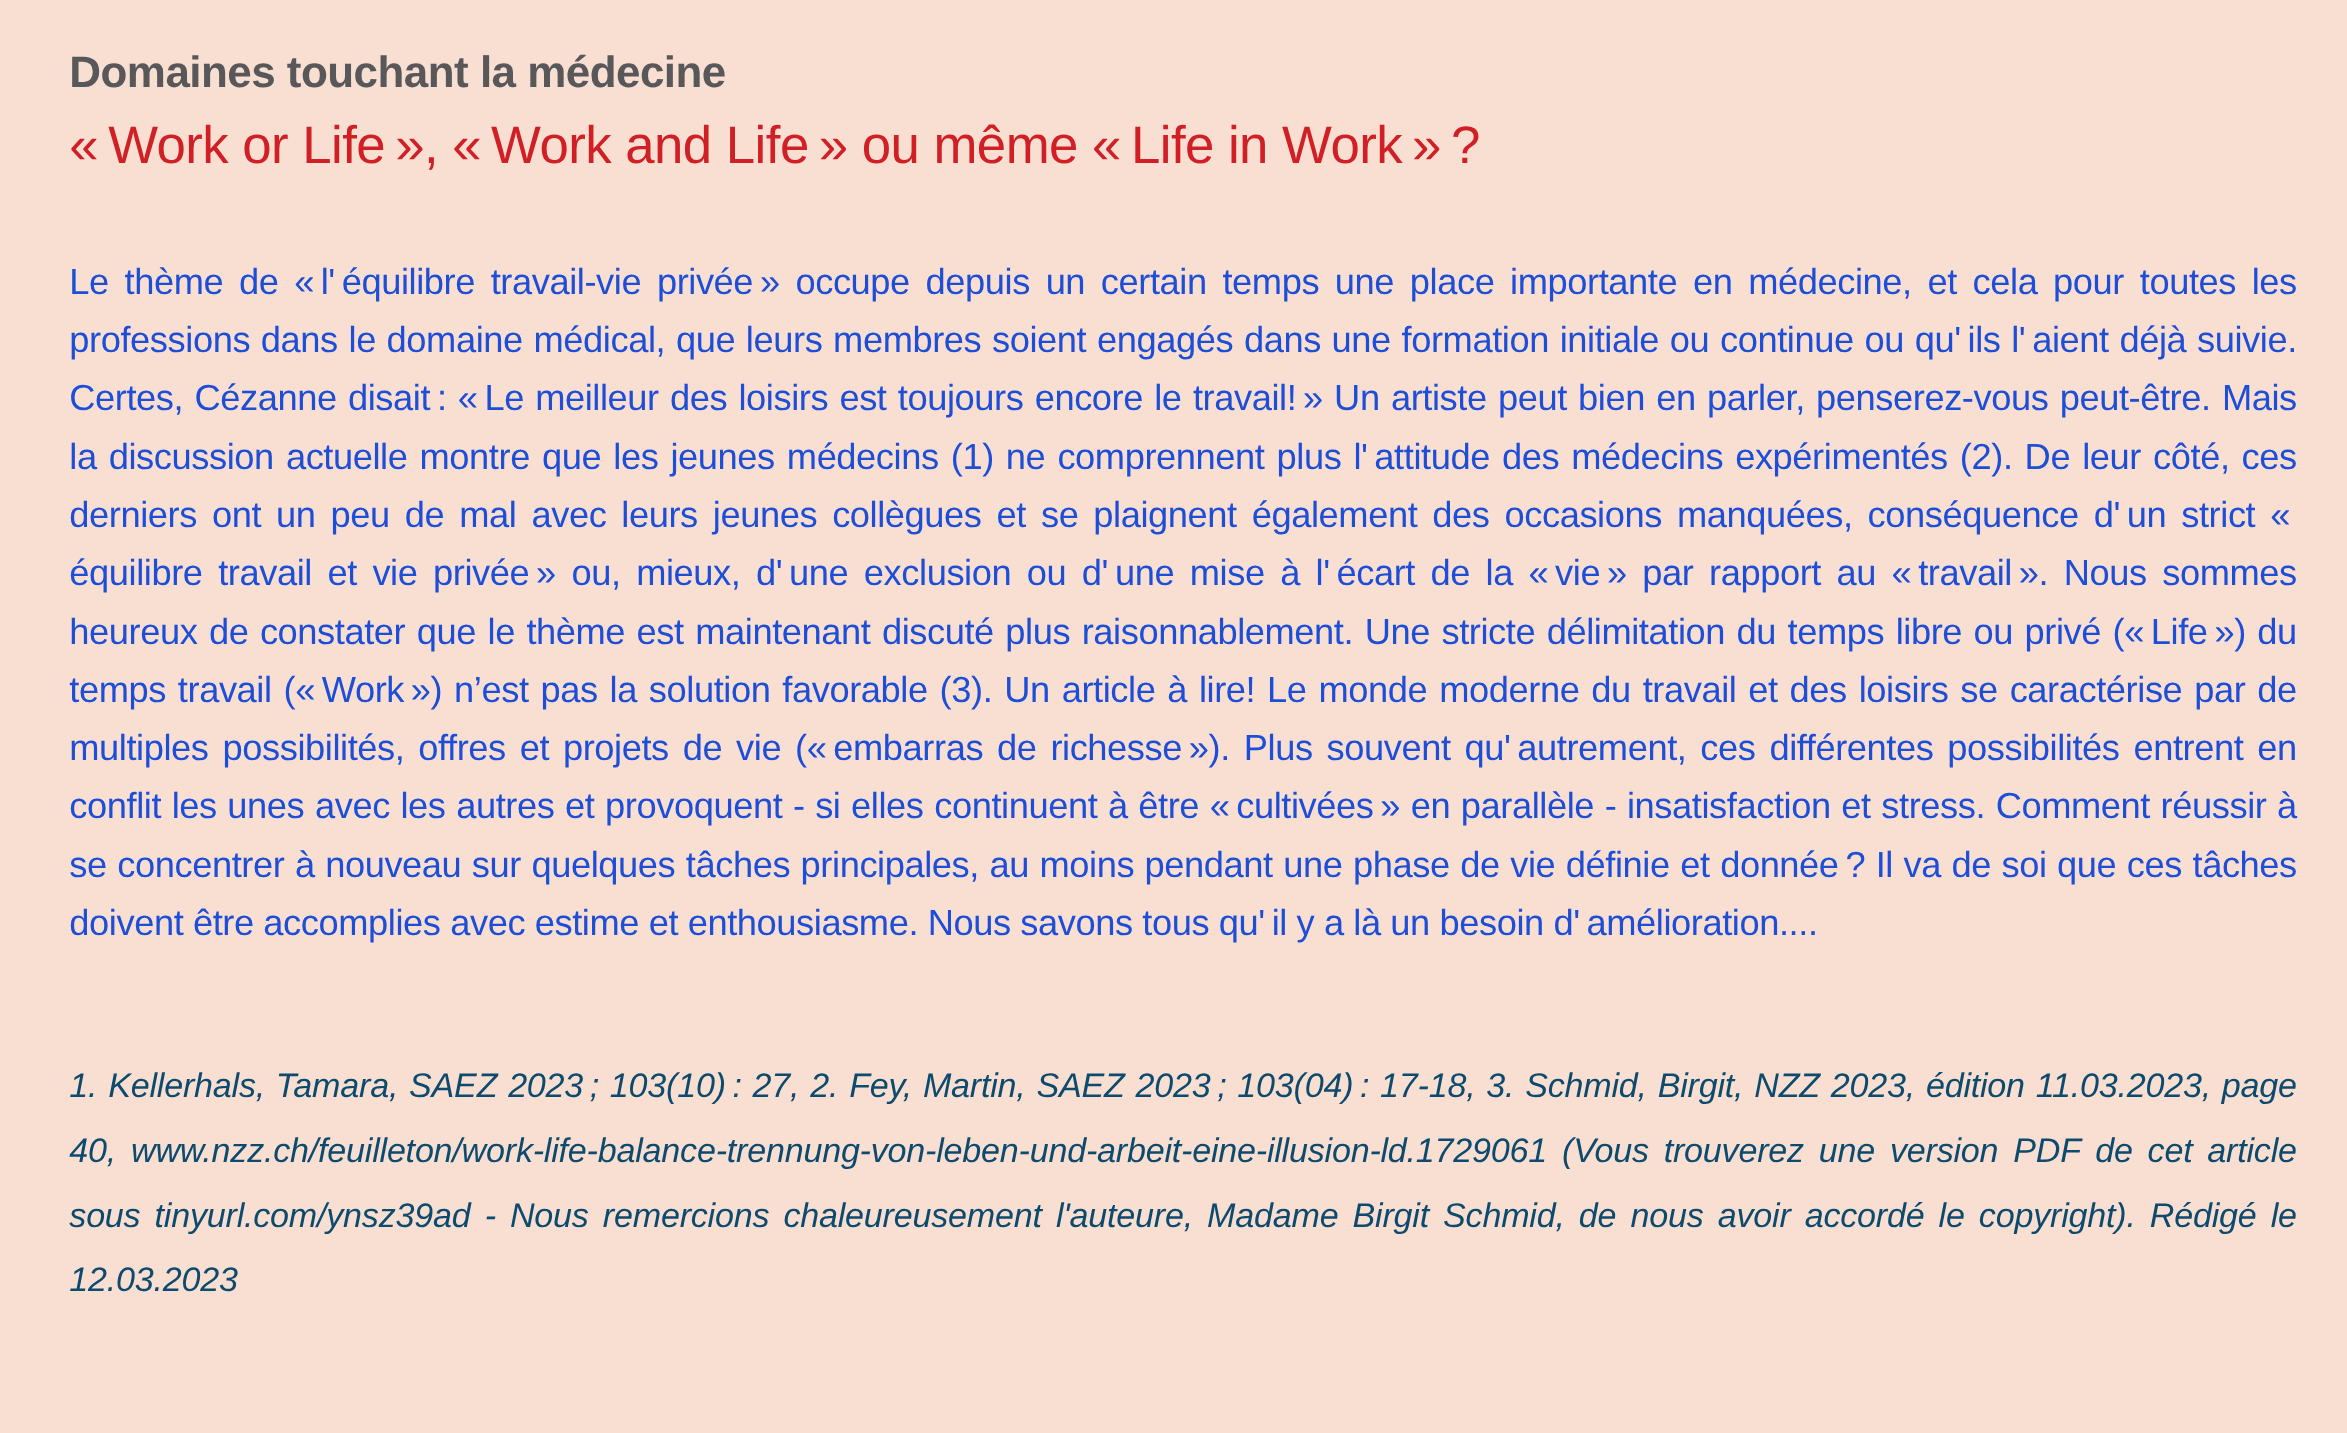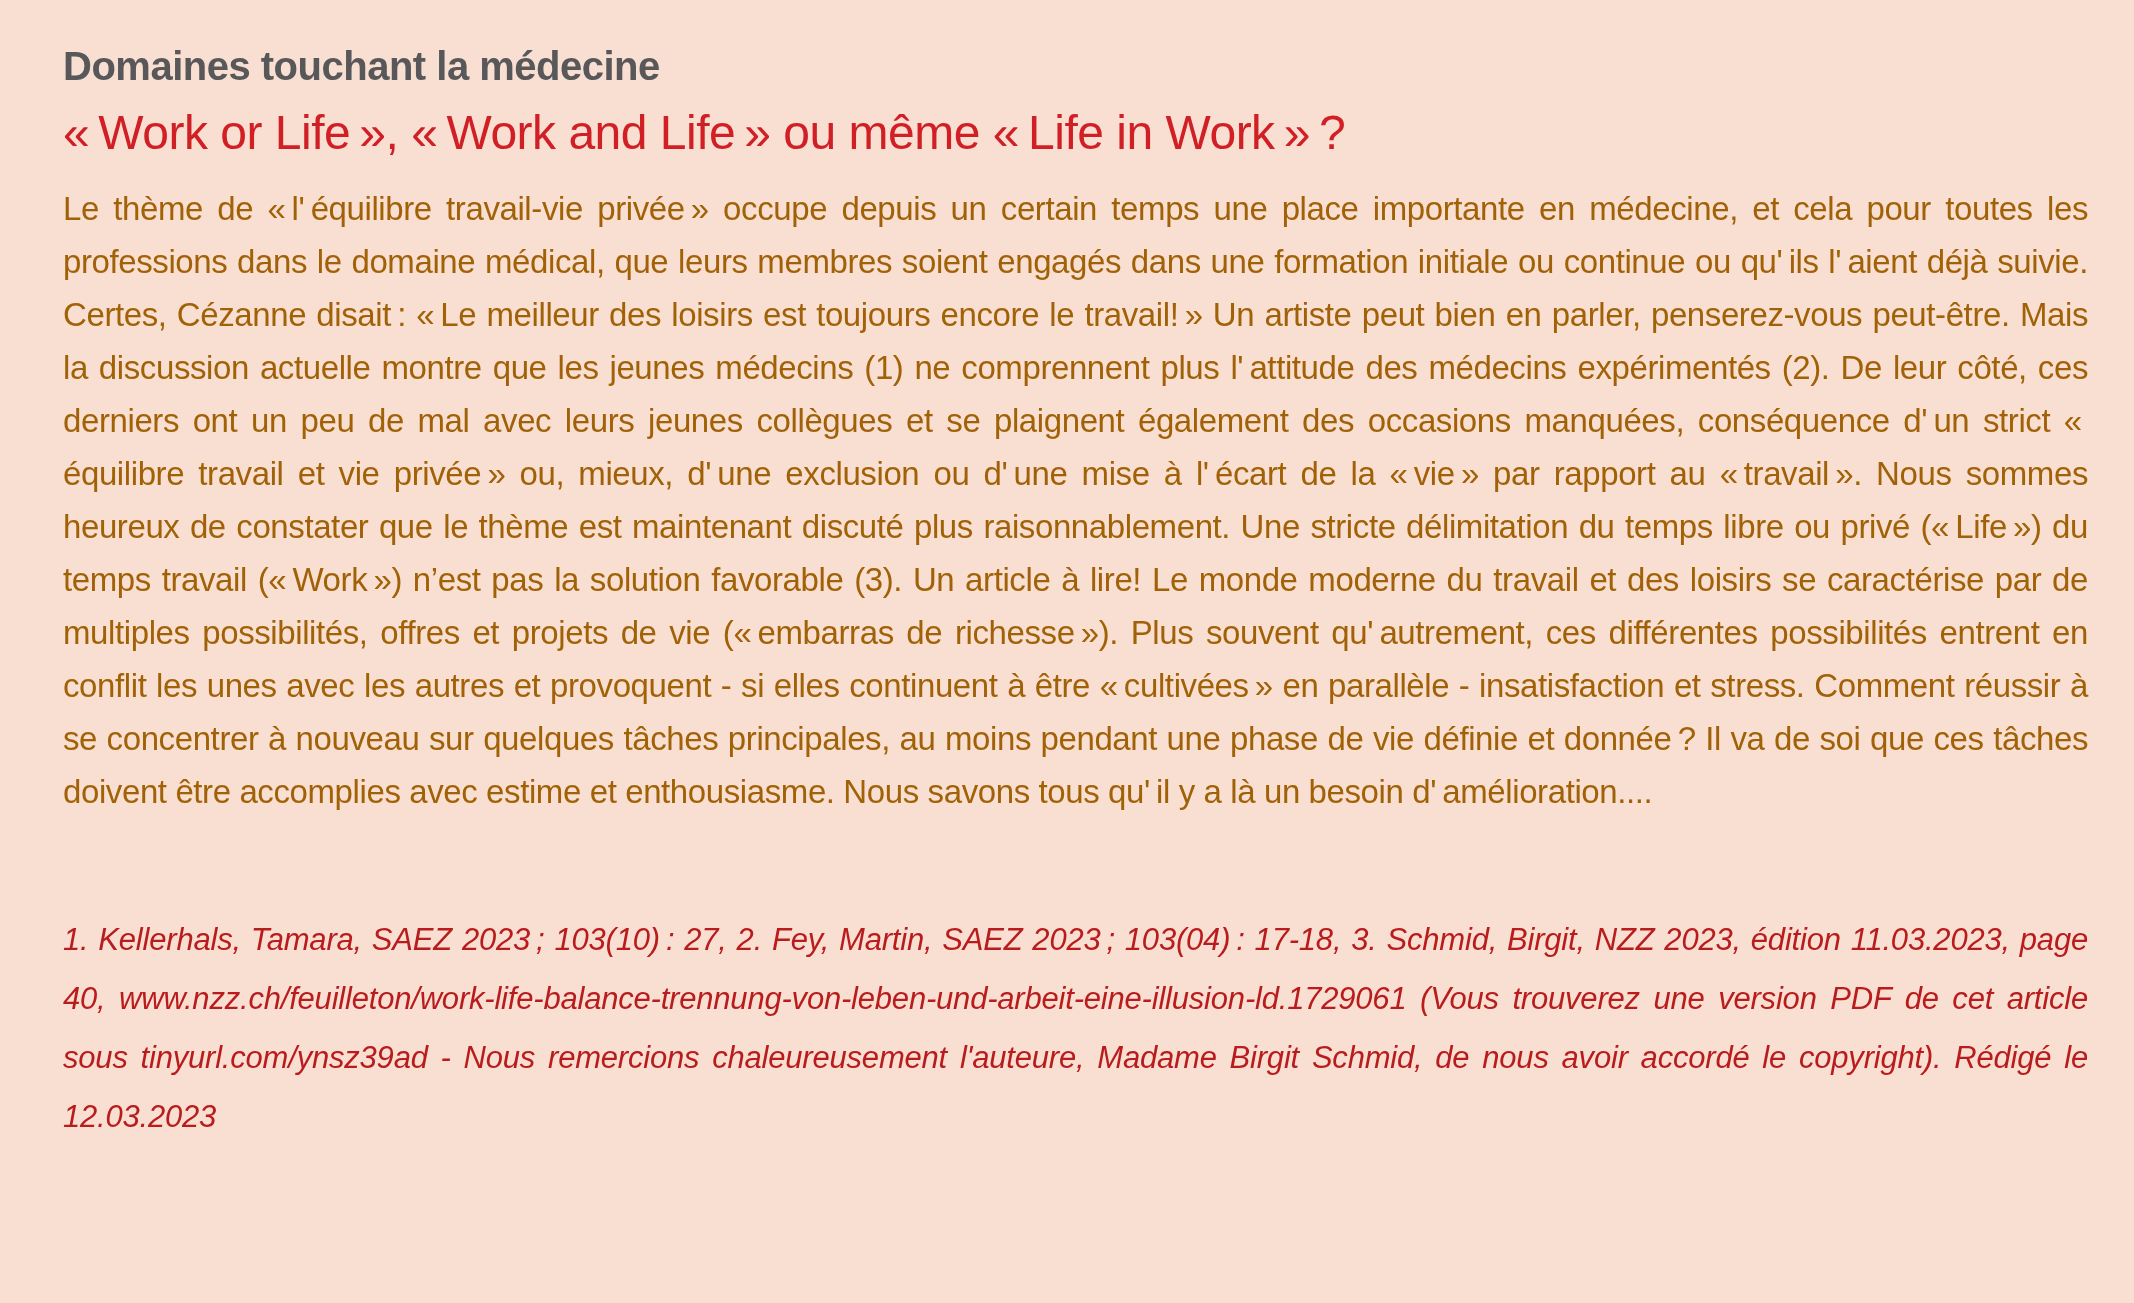--- a/index.html
+++ b/index.html
@@ -30,30 +30,30 @@
   }
   .subtitle {
     margin: 14px 0 0 0;
     color: #d11f26;
     font-size: 48px;
     font-weight: 400;
     letter-spacing: -0.5px;
     line-height: 1.2;
   }
   .body-text {
-    margin: 20px 0 0 0;
-    color: #a16207;
+    margin: 67px 0 0 0;
+    color: #1d4ed8;
     font-size: 33px;
     line-height: 53px;
     letter-spacing: -0.4px;
     text-align: justify;
   }
   .footnote {
     margin: 92px 0 0 0;
-    color: #b91c1c;
+    color: #0c4a6e;
     font-size: 31px;
     font-style: italic;
     line-height: 59px;
     letter-spacing: -0.2px;
     text-align: justify;
   }
 </style>
 </head>
 <body>
 

